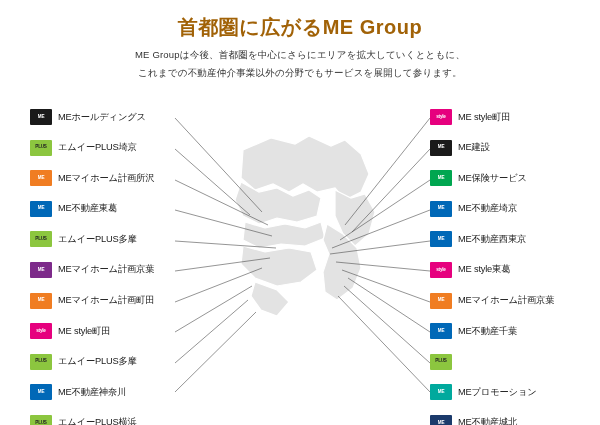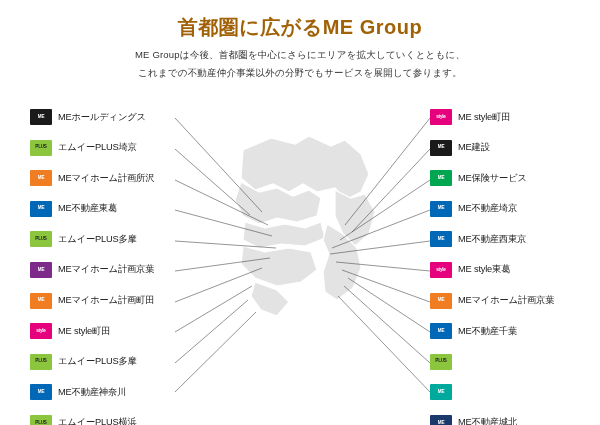--- a/index.html
+++ b/index.html
@@ -239,20 +239,21 @@
     </div>
     <div class="item">
       <span class="badge" style="background-color: rgb(0, 104, 183);">ME</span>
       <span class="label">ME不動産千葉</span>
     </div>
     <div class="item">
       <span class="badge light" style="background-color: rgb(140, 198, 63);">PLUS</span>
     </div>
     <div class="item">
       <span class="badge" style="background-color: rgb(0, 169, 157);">ME</span>
+      <span class="label">MEプロモーション</span>
     </div>
     <div class="item">
       <span class="badge" style="background-color: rgb(27, 58, 107);">ME</span>
       <span class="label">ME不動産城北</span>
     </div>
   </div>
 
 </div>
 
 </body></html>

